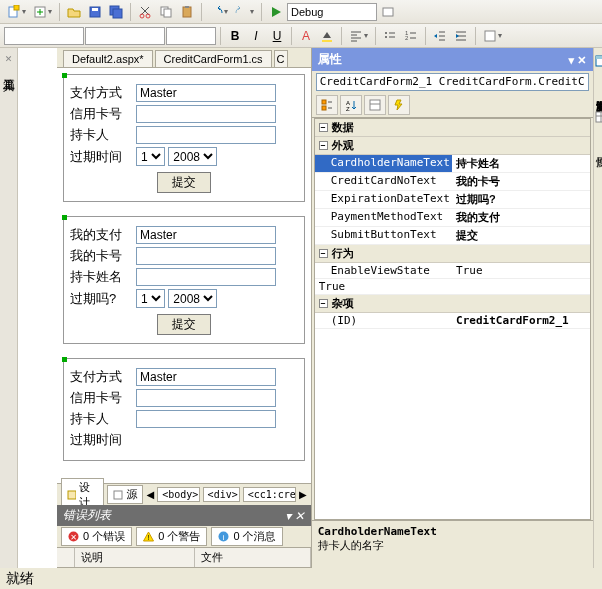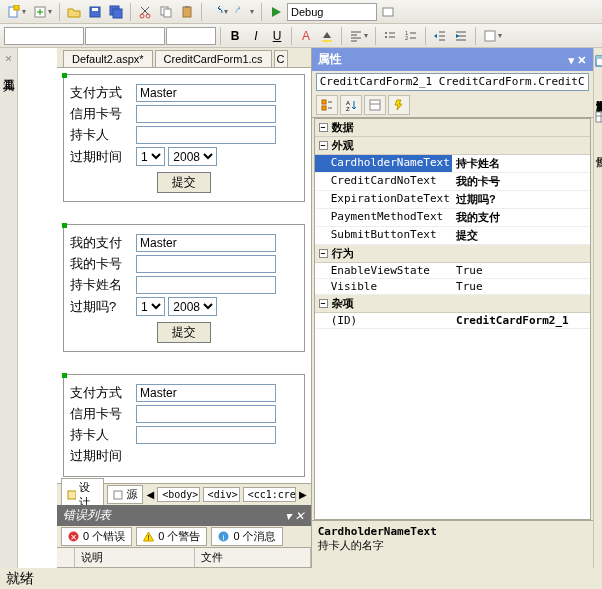--- a/index.html
+++ b/index.html
@@ -17,21 +17,21 @@
 .left-rail { width: 20px; background: #e8e5dc; border-right: 1px solid #c8c4b8; display: flex; flex-direction: column; align-items: center; padding-top: 6px; }
 .left-rail .grip { font-size: 9px; color: #888; }
 .vert-label { writing-mode: vertical-rl; font-size: 12px; margin-top: 6px; }
 
 .center-col { width: 296px; display: flex; flex-direction: column; border-right: 1px solid #aca899; padding-left: 39px; }
 .tabs { display: flex; background: #ece9d8; height: 20px; align-items: flex-end; padding-left: 6px; gap: 2px; border-bottom: 1px solid #aca899; }
 .tabs .tab { font-size: 11px; padding: 2px 8px; border: 1px solid #aca899; border-bottom: none; background: #f5f3ec; cursor: pointer; }
 .tabs .tab.extra { width: 14px; overflow: hidden; white-space: nowrap; padding: 2px 2px; }
 
 .design-area { flex: 1; overflow: auto; background: #fff; padding: 6px; }
-.form-block { border: 1px solid #999; padding: 6px 6px 8px 6px; margin-bottom: 22px; position: relative; }
+.form-block { border: 1px solid #999; padding: 6px 6px 8px 6px; margin-bottom: 14px; position: relative; }
 .form-block::before { content:""; position:absolute; top:-2px; left:-2px; width:5px; height:5px; background:#0a0; }
 .form-row { display: flex; align-items: center; margin: 3px 0; }
 .form-row label { width: 66px; font-size: 13px; }
 .form-row input.text { width: 140px; height: 18px; border: 1px solid #7f9db9; font-size: 12px; padding: 0 3px; }
 .form-row select { height: 19px; font-size: 12px; border: 1px solid #7f9db9; background:#fff; }
 .submit-btn { display: block; margin: 6px auto 0 auto; padding: 1px 14px; font-size: 12px; border: 1px solid #7b7b7b; background: #ece9d8; cursor: pointer; }
 
 .bottom-strip { height: 22px; background: #ece9d8; border-top: 1px solid #aca899; display: flex; align-items: center; padding: 0 4px; gap: 3px; font-size: 11px; }
 .bottom-strip .mode { display:inline-flex; align-items:center; gap:3px; padding:1px 5px; border:1px solid #aca899; background:#fff; cursor:pointer; }
 .bottom-strip .crumb { border:1px solid #aca899; padding:1px 4px; background:#fff; font-family: Consolas, monospace; font-size:10px; max-width: 54px; overflow:hidden; white-space:nowrap; }
@@ -431,21 +431,20 @@
 
       <div class="prop-cat">
           <span class="box">−</span>
           <span>行为</span>
         </div>
       <div class="prop-row">
           <div class="pn">EnableViewState</div>
           <div class="pv mono">True</div>
         </div>
       <div class="prop-row">
-          <div class="pn">Visible</div>
           <div class="pv mono">True</div>
         </div>
 
       <div class="prop-cat">
           <span class="box">−</span>
           <span>杂项</span>
         </div>
       <div class="prop-row">
           <div class="pn">(ID)</div>
           <div class="pv mono" style="font-weight:bold">CreditCardForm2_1</div>

